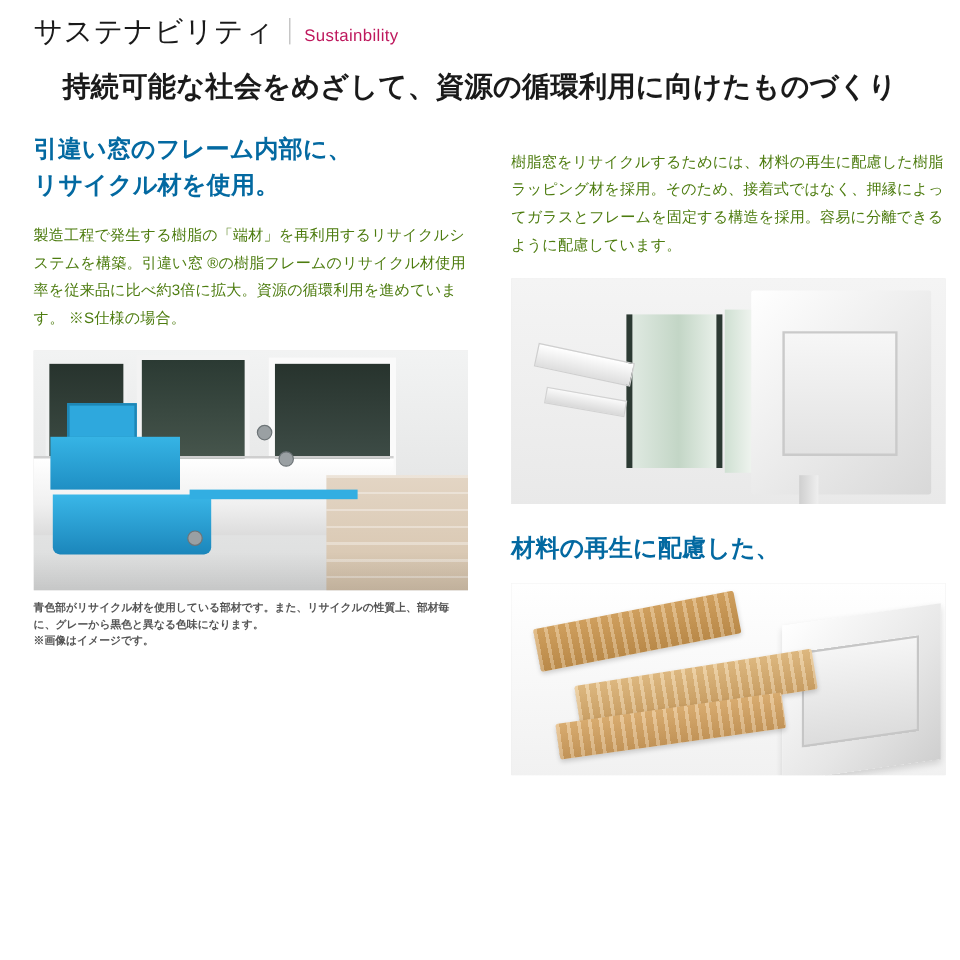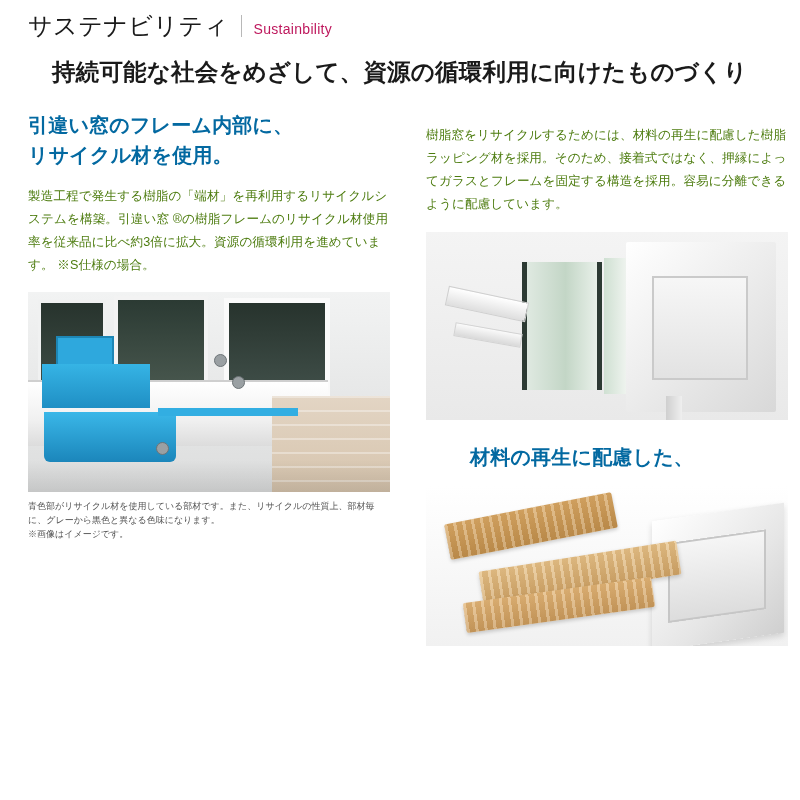--- a/index.html
+++ b/index.html
@@ -289,42 +289,42 @@
         <div class="figA-blue1"></div>
         <div class="figA-blue2"></div>
         <div class="figA-blue3"></div>
         <div class="figA-blueBar"></div>
         <div class="figA-screw" style="left:186px; top:62px;"></div>
         <div class="figA-screw" style="left:204px; top:84px;"></div>
         <div class="figA-screw" style="left:128px; top:150px;"></div>
         <div class="figA-shadow"></div>
       </div>
 
-      <div class="note-text" style="white-space: pre-line;">青色部がリサイクル材を使用している部材です。また、リサイクルの性質上、部材毎に、グレーから黒色と異なる色味になります。
+      <div class="note-text" style="white-space: pre-line; font-weight: bold;">青色部がリサイクル材を使用している部材です。また、リサイクルの性質上、部材毎に、グレーから黒色と異なる色味になります。
 ※画像はイメージです。</div>
     </div>
 
     <div class="col">
 
       <div class="sub-title">
       </div>
 
       <div class="body-text">樹脂窓をリサイクルするためには、材料の再生に配慮した樹脂ラッピング材を採用。そのため、接着式ではなく、押縁によってガラスとフレームを固定する構造を採用。容易に分離できるように配慮しています。</div>
 
       <div class="figure fig-b">
         <div class="figB-bg"></div>
         <div class="figB-frame"></div>
         <div class="figB-glass"></div>
         <div class="figB-glass2"></div>
         <div class="figB-strip"></div>
         <div class="figB-strip2"></div>
         <div class="figB-post"></div>
       </div>
 
-      <div class="sub-title" style="margin-top:22px;margin-left:44px;">
+      <div class="sub-title" style="margin-top:22px;">
         <div>材料の再生に配慮した、</div>
       </div>
 
 
       <div class="figure fig-c">
         <div class="figC-bg"></div>
         <div class="profile"></div>
         <div class="board board-1"></div>
         <div class="board board-2"></div>
         <div class="board board-3"></div>

